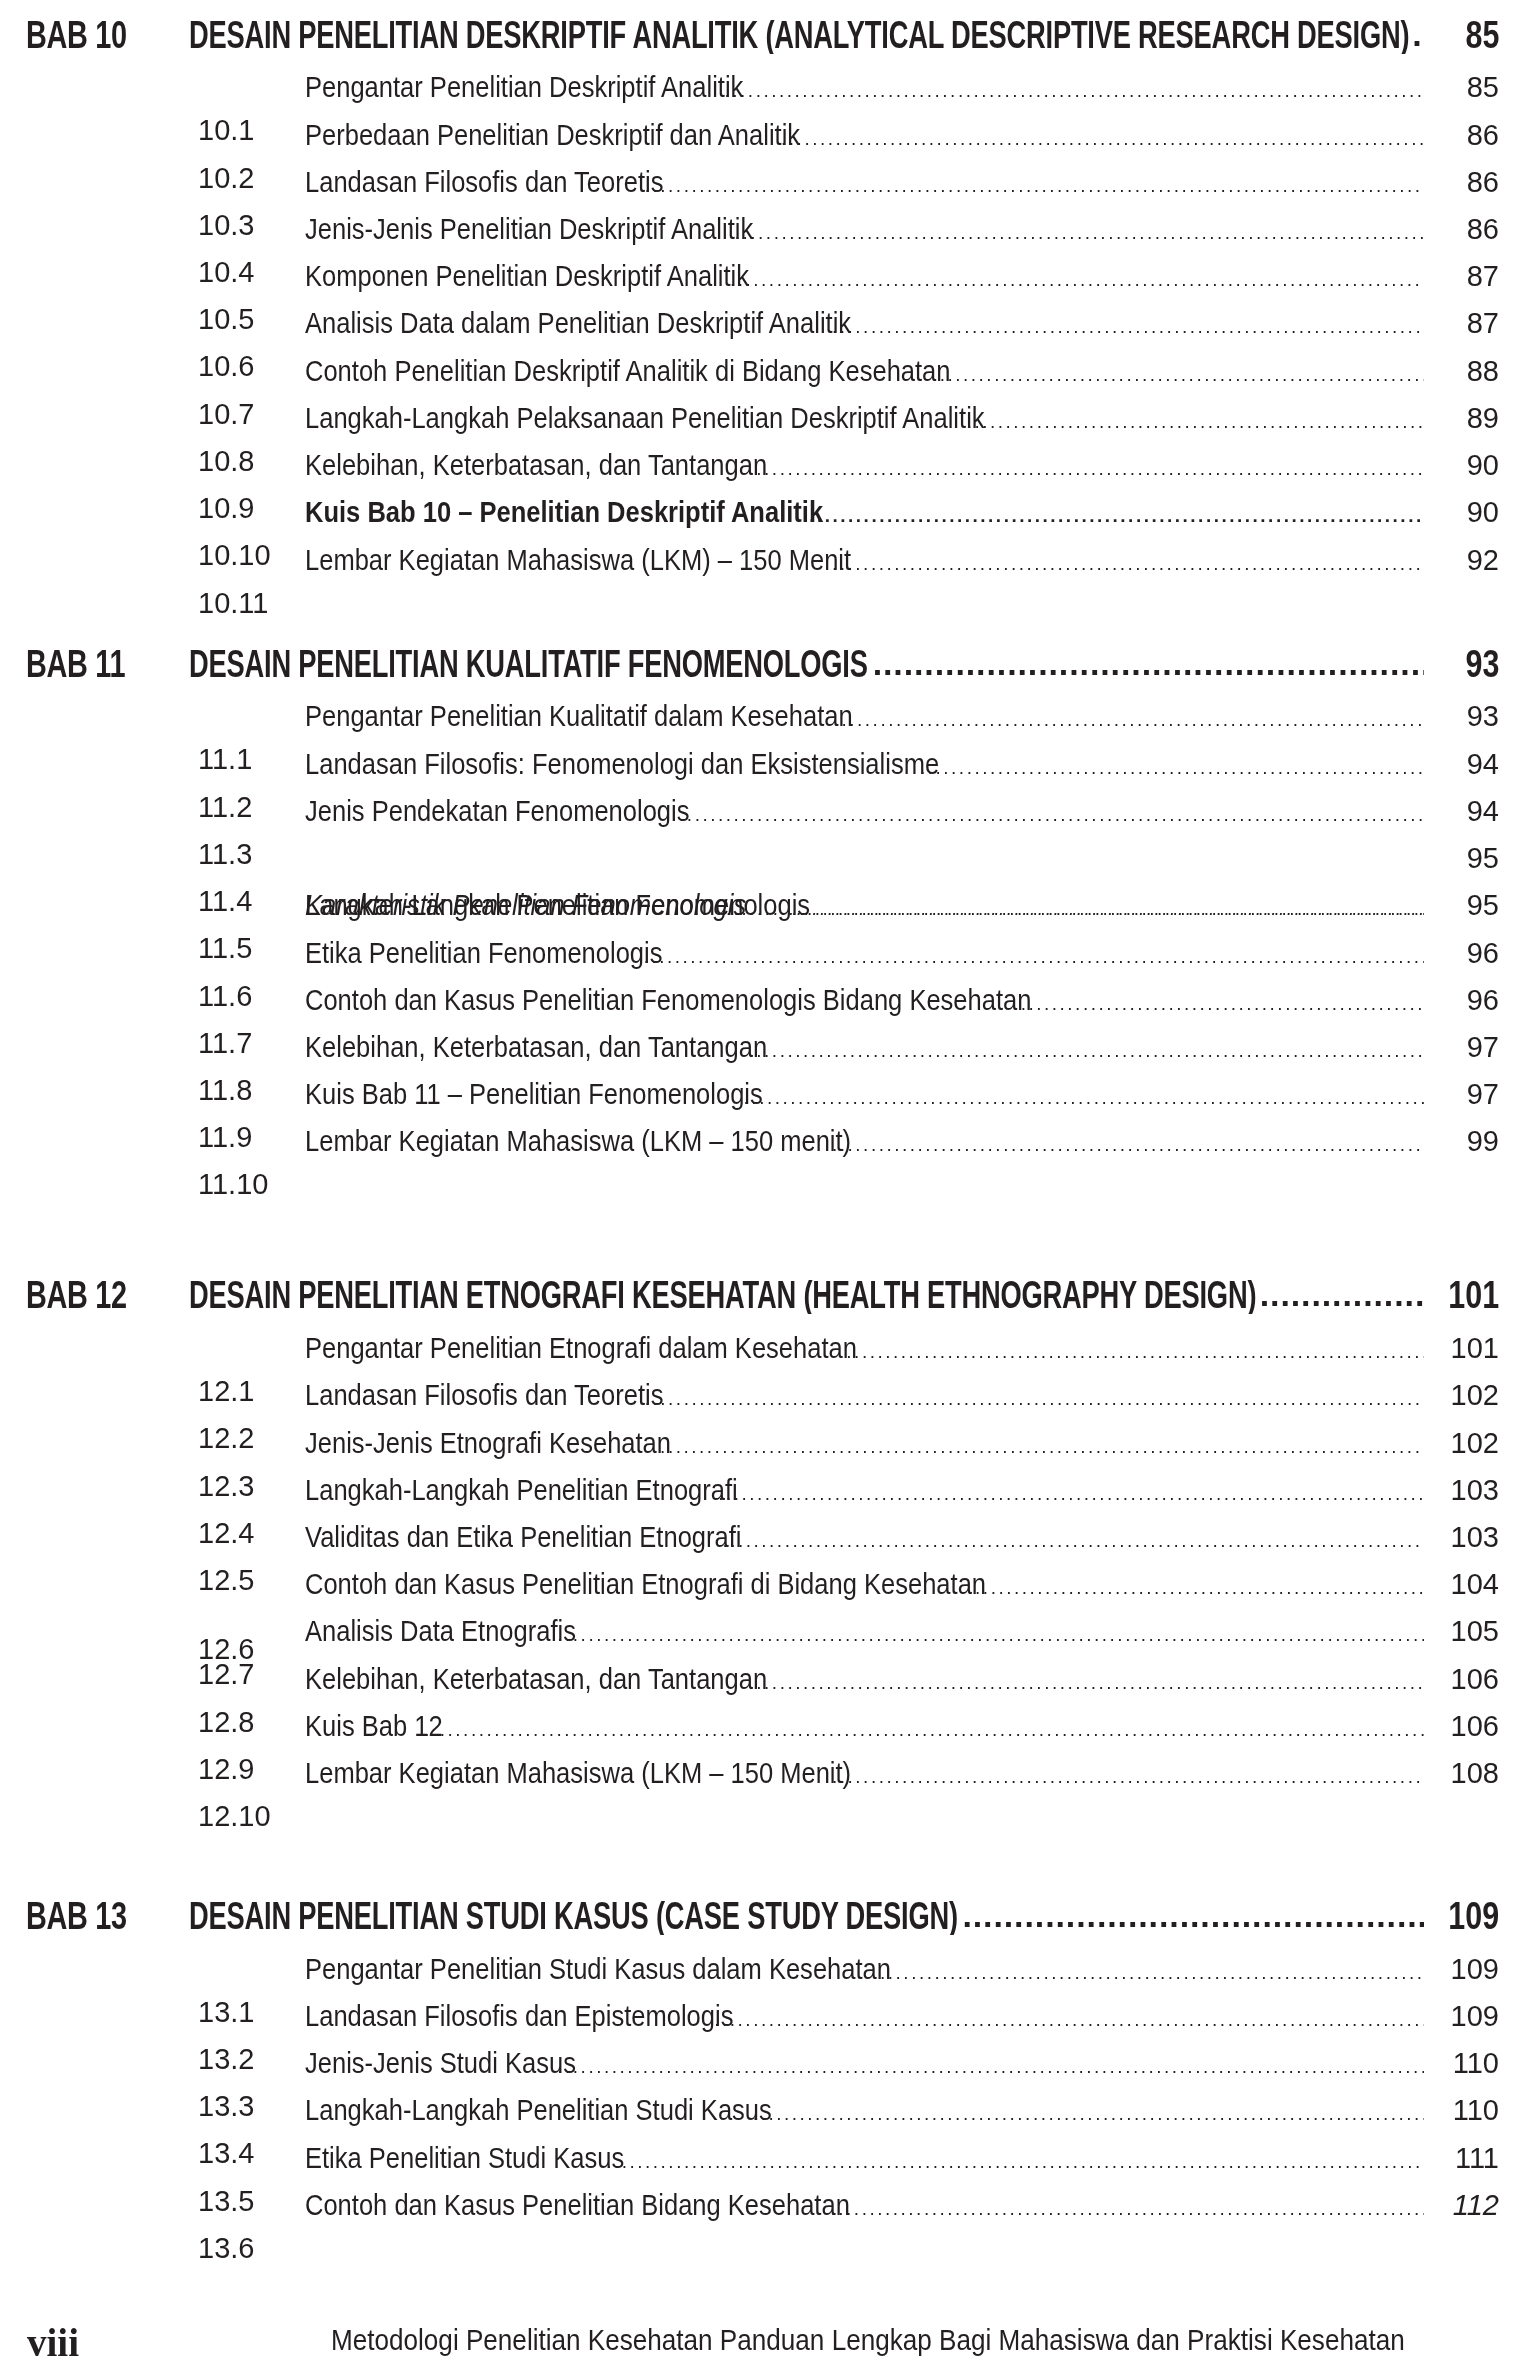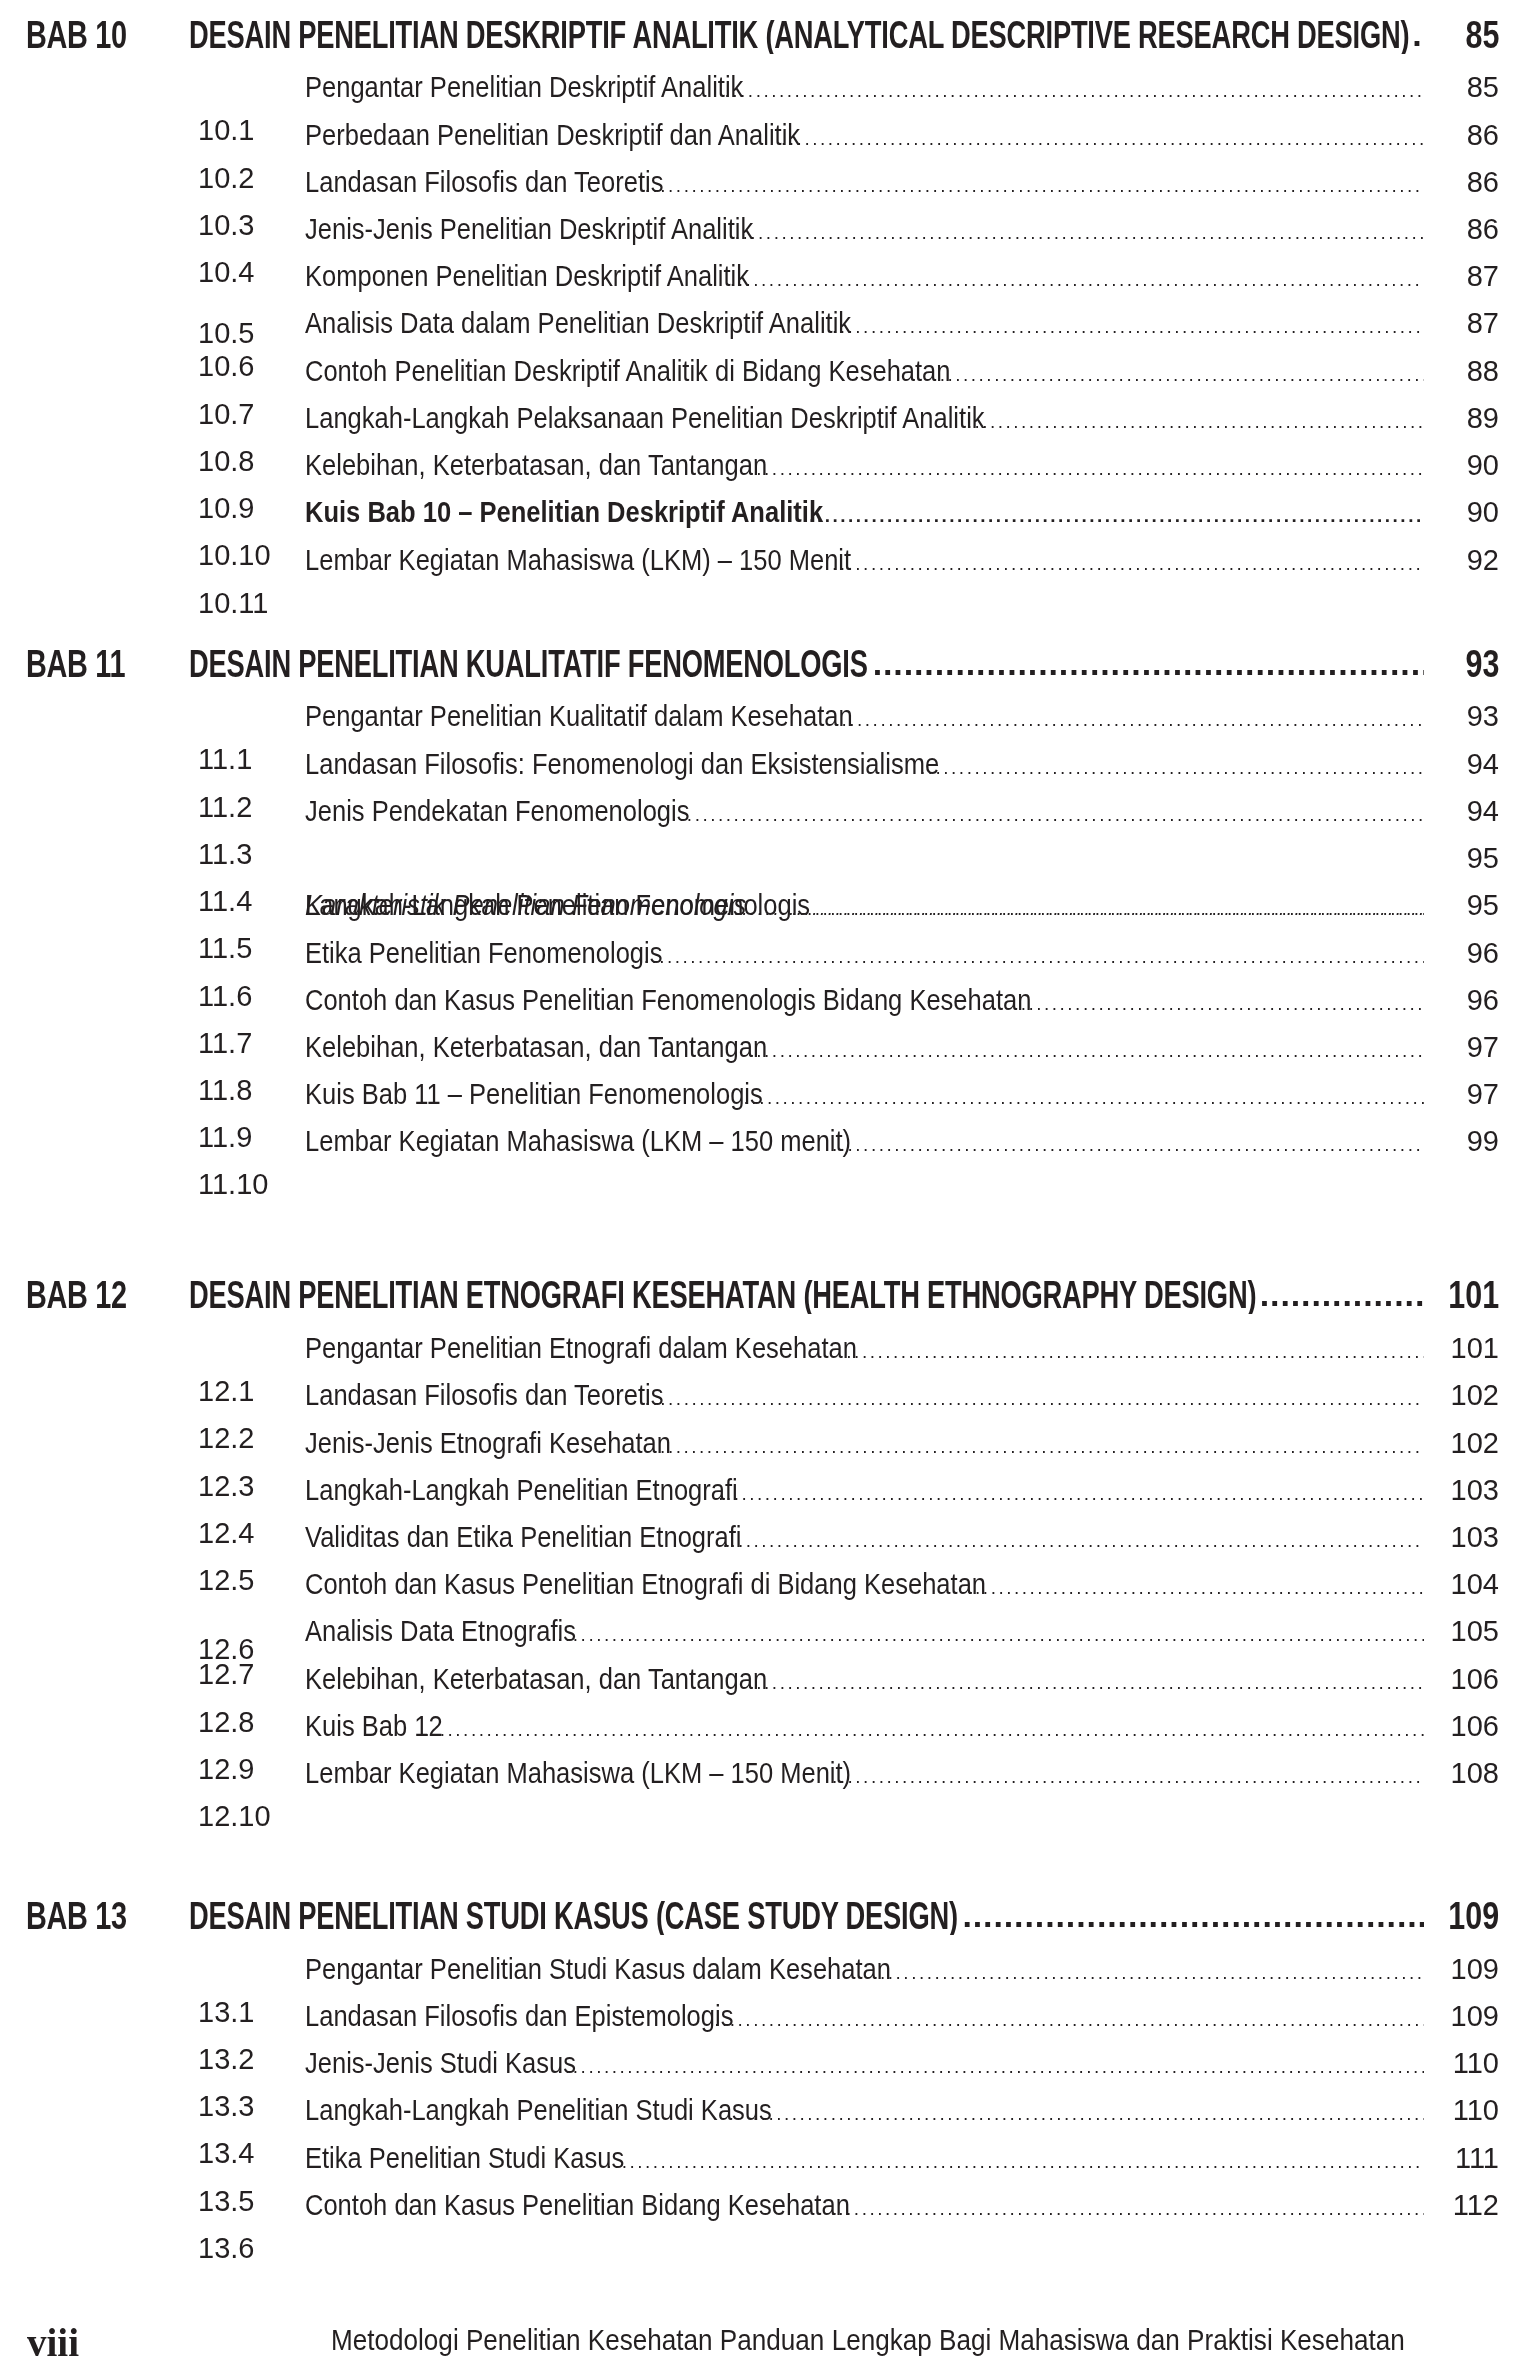--- a/index.html
+++ b/index.html
@@ -63,21 +63,21 @@
       </div>
       <div>
         <div class="item-num" style="top: 215px;">10.4</div>
         <div class="item-title-wrap" style="top: 215px;">
           <span class="item-title" style="margin-right: -54px;">Jenis-Jenis Penelitian Deskriptif Analitik</span>
           <span class="dots">................................................................................................................................................................................................................</span>
         </div>
         <div class="item-page" style="top: 215px;">86</div>
       </div>
       <div>
-        <div class="item-num" style="top: 276px;">10.5</div>
+        <div class="item-num" style="top: 262px;">10.5</div>
         <div class="item-title-wrap" style="top: 262px;">
           <span class="item-title" style="margin-right: -54px;">Komponen Penelitian Deskriptif Analitik</span>
           <span class="dots">................................................................................................................................................................................................................</span>
         </div>
         <div class="item-page" style="top: 262px;">87</div>
       </div>
       <div>
         <div class="item-num" style="top: 309px;">10.6</div>
         <div class="item-title-wrap" style="top: 309px;">
           <span class="item-title" style="margin-right: -68px;">Analisis Data dalam Penelitian Deskriptif Analitik</span>
@@ -348,20 +348,20 @@
           <span class="dots">................................................................................................................................................................................................................</span>
         </div>
         <div class="item-page" style="top: 2144px;">111</div>
       </div>
       <div>
         <div class="item-num" style="top: 2191px;">13.6</div>
         <div class="item-title-wrap" style="top: 2191px;">
           <span class="item-title" style="margin-right: -68px;">Contoh dan Kasus Penelitian Bidang Kesehatan</span>
           <span class="dots">................................................................................................................................................................................................................</span>
         </div>
-        <div class="item-page" style="top: 2191px;">112</div>
+        <div class="item-page" style="top: 2191px; font-style: italic;">112</div>
       </div>
     </div>
   </div>
 
 <div class="folio">viii</div>
 <div class="running-title">Metodologi Penelitian Kesehatan Panduan Lengkap  Bagi Mahasiswa dan Praktisi Kesehatan</div>
 
 
 </body></html>

